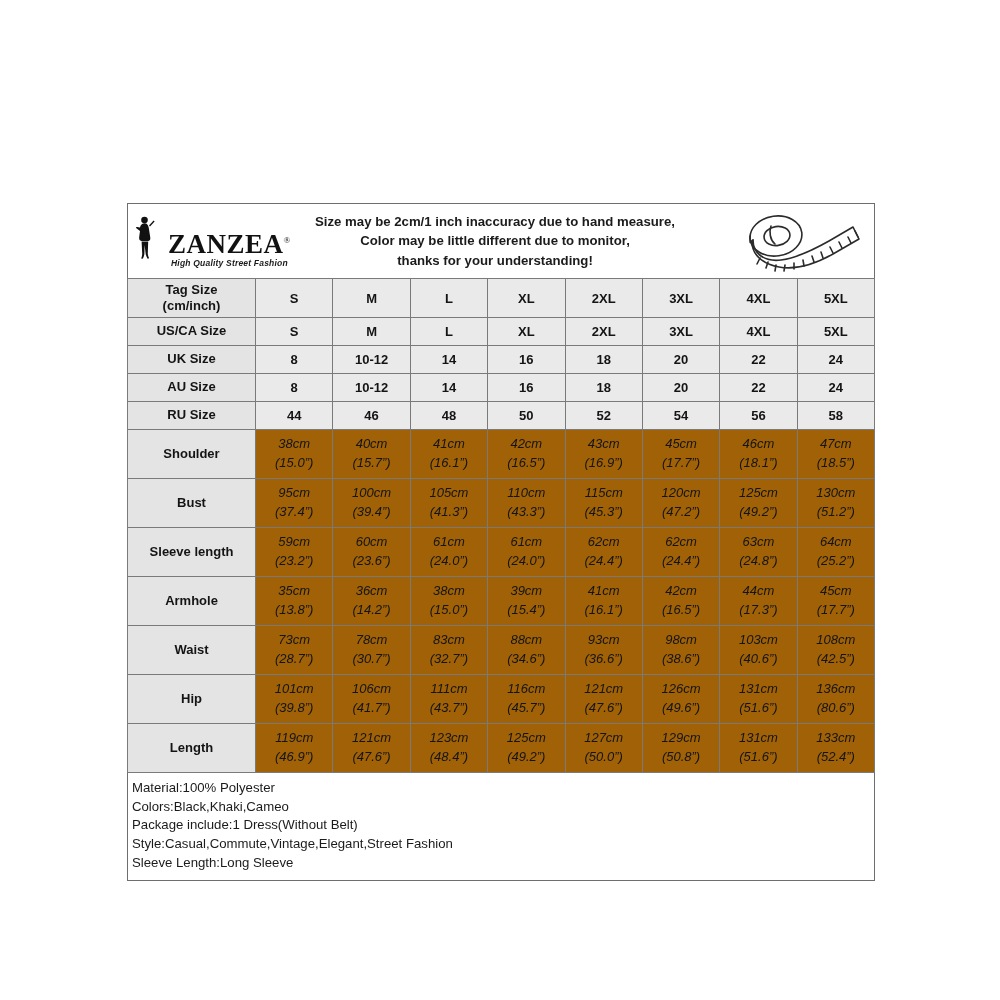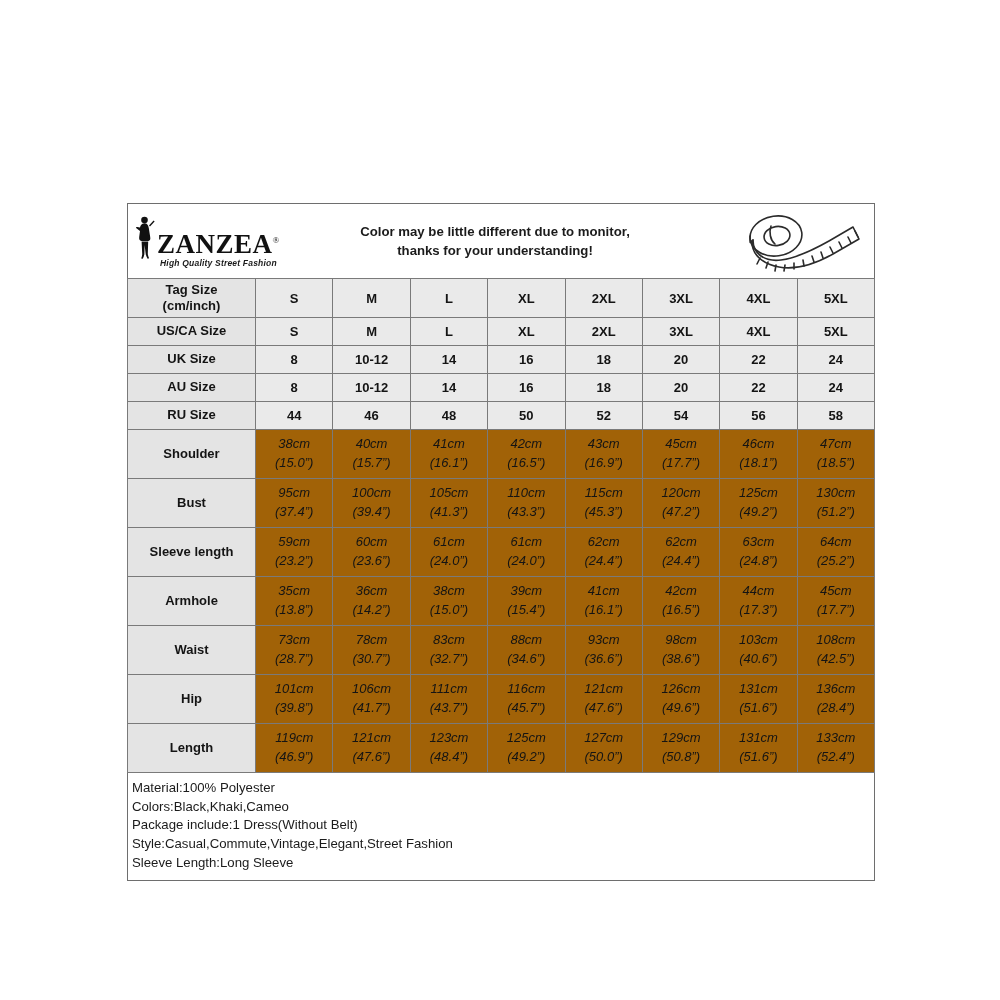--- a/index.html
+++ b/index.html
@@ -40,21 +40,21 @@
     flex: 0 0 128px;
     display: flex;
     align-items: center;
     justify-content: flex-start;
     padding-left: 4px;
     box-sizing: border-box;
   }
   .logo-wrap {
     display: flex;
     align-items: flex-end;
-    gap: 1px;
+    gap: 12px;
   }
   .logo-figure { flex: 0 0 auto; margin-bottom: 2px;}
   .logo-text-block {
     display: flex;
     flex-direction: column;
     align-items: center;
     line-height: 1;
   }
   .logo-word {
     font-family: "Liberation Serif", serif;
@@ -176,20 +176,21 @@
           </svg>
         </span>
         <span class="logo-text-block">
           <span class="logo-word"><span>ZANZEA</span><span class="logo-reg">®</span></span>
           <span class="logo-tag">High Quality Street Fashion</span>
         </span>
       </div>
     </div>
 
     <div class="banner-notice">
+      <div>Size may be 2cm/1 inch inaccuracy due to hand measure,</div>
       <div>Color may be little different due to monitor,</div>
       <div>thanks for your understanding!</div>
     </div>
 
     <div class="banner-tape">
       <svg width="126" height="62" viewBox="0 0 126 62" aria-hidden="true">
         <g fill="none" stroke="#2b2b2b" stroke-width="1.6" stroke-linejoin="round" stroke-linecap="round">
           <ellipse cx="35" cy="26" rx="26" ry="20" transform="rotate(-8 35 26)"></ellipse>
           <ellipse cx="36" cy="26" rx="13" ry="9.5" transform="rotate(-8 36 26)"></ellipse>
           <path d="M12 30 C12 44 24 52 40 50 C56 48 72 40 88 31 L112 17 L118 29 L92 44 C74 54 54 60 38 57 C22 54 11 45 11 32 Z"></path>
@@ -483,21 +484,21 @@
         <td class="measure">
             <span class="cm">126cm</span>
             <span class="inch">(49.6”)</span>
           </td>
         <td class="measure">
             <span class="cm">131cm</span>
             <span class="inch">(51.6”)</span>
           </td>
         <td class="measure">
             <span class="cm">136cm</span>
-            <span class="inch">(28.4”)</span>
+            <span class="inch">(80.6”)</span>
           </td>
       </tr>
 
       <tr>
         <td class="rowlabel">Length</td>
         <td class="measure">
             <span class="cm">119cm</span>
             <span class="inch">(46.9”)</span>
           </td>
         <td class="measure">

